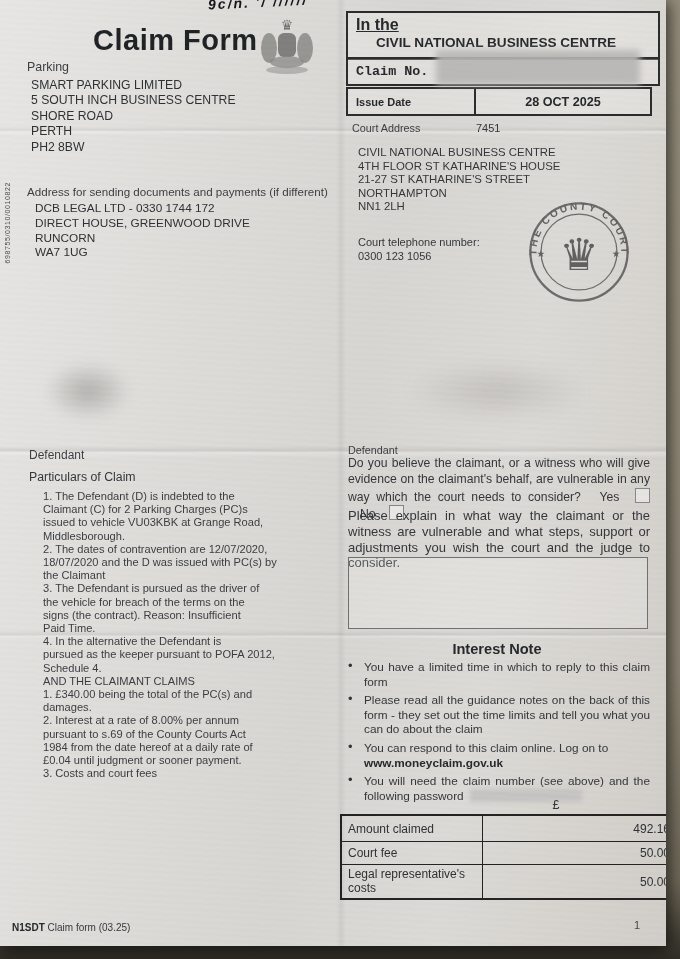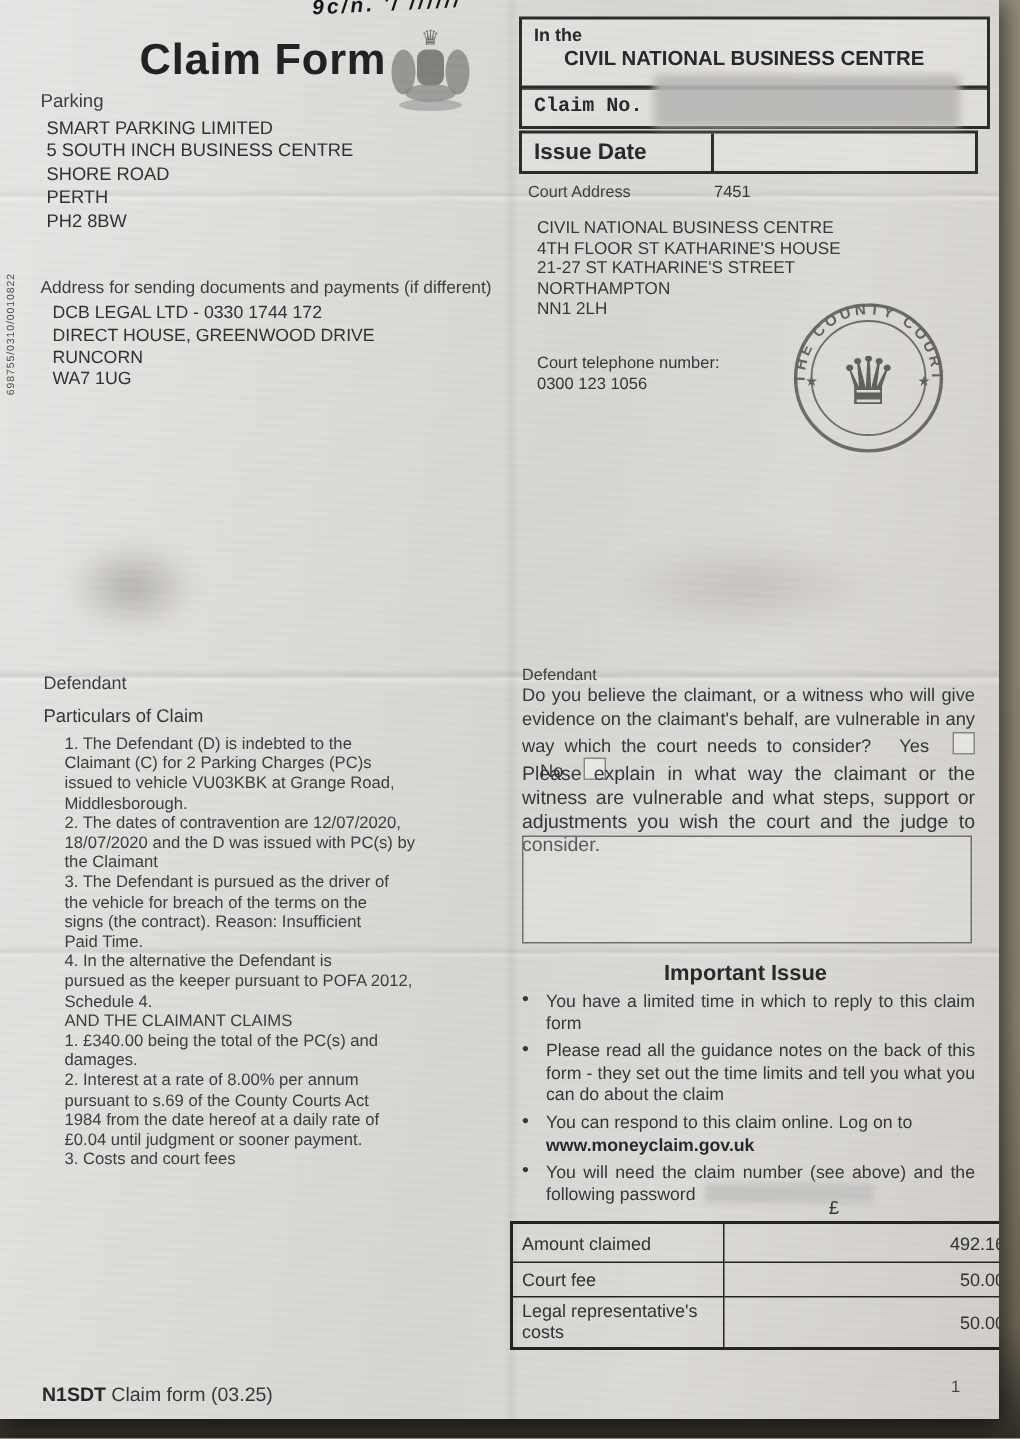--- a/index.html
+++ b/index.html
@@ -39,36 +39,36 @@
     font-size:7px;letter-spacing:.6px;color:#4c4c4e;}
   .smudge{position:absolute;border-radius:50%;pointer-events:none;}
   .smudge.left{left:28px;top:350px;width:120px;height:82px;filter:blur(6px);
     background:radial-gradient(closest-side,rgba(118,116,113,.45),rgba(118,116,113,0) 72%);}
   .smudge.right{left:380px;top:352px;width:235px;height:78px;filter:blur(8px);
     background:radial-gradient(closest-side,rgba(128,126,122,.28),rgba(128,126,122,0) 75%);}
   .defendant-label-left{position:absolute;left:29px;top:448px;font-size:12px;}
   .particulars-label{position:absolute;left:29px;top:470px;font-size:12.3px;}
   .particulars-text{position:absolute;left:43px;top:490px;width:284px;font-size:11.1px;line-height:13.2px;
     white-space:pre-line;color:#3a3d40;}
-  .footer{position:absolute;left:28px;top:922px;font-size:13px;color:#35383b;}
+  .footer{position:absolute;left:12px;top:922px;font-size:10px;color:#35383b;}
   .footer b{color:#26292c;}
 
   
   .rcol{position:absolute;left:346px;top:0;width:306px;height:946px;}
   .rbox{position:relative;border:2px solid #2b2b2b;background:rgba(255,255,255,.22);}
   .box-inthe{position:absolute;left:0;top:11px;width:302px;height:42px;padding:3px 0 0 8px;}
-  .inthe{font-size:12px;font-weight:bold;color:#26292c;}
+  .inthe{font-size:16px;font-weight:bold;color:#26292c;text-decoration:underline;}
   .court-name{font-size:13.6px;font-weight:bold;color:#26292c;margin-left:20px;margin-top:1px;}
   .box-claimno{position:absolute;left:0;top:57px;width:302px;height:25px;padding-left:8px;display:flex;align-items:center;}
   .claimno-label{font-size:13.4px;font-weight:bold;color:#26292c;font-family:Liberation Mono, monospace;}
   .redact-claimno{position:absolute;left:436px;top:50px;width:204px;height:35px;background:#b7b5b3;
     filter:blur(3px);opacity:.9;z-index:3;border-radius:2px;}
   .box-issuedate{position:absolute;left:0;top:87px;width:302px;height:25px;display:flex;}
   .issuedate-label{width:118px;border-right:2px solid #2b2b2b;display:flex;align-items:center;
-    padding-left:8px;font-size:15px;font-weight:bold;color:#26292c;}
+    padding-left:8px;font-size:11px;font-weight:bold;color:#26292c;}
   .issuedate-value{flex:1;display:flex;align-items:center;justify-content:center;
     font-size:12.6px;font-weight:bold;color:#26292c;}
   .courtaddr-row{position:absolute;left:6px;top:122px;font-size:10.8px;color:#3b3e41;}
   .court-code{position:absolute;left:130px;top:122px;font-size:11px;color:#34373a;}
   .court-address{position:absolute;left:12px;top:146px;font-size:11.4px;line-height:13.6px;white-space:pre-line;color:#34373a;}
   .phone-block{position:absolute;left:12px;top:235px;font-size:11px;line-height:14px;white-space:pre-line;color:#34373a;}
   .seal{position:absolute;left:180px;top:199px;opacity:.78;filter:blur(.4px);}
   .defendant-label-right{position:absolute;left:2px;top:444px;font-size:10.8px;color:#3b3e41;}
   .question{position:absolute;left:2px;top:456px;width:302px;font-size:12.2px;line-height:15.8px;
     text-align:justify;color:#33363a;}
@@ -174,20 +174,21 @@
       <div class="inthe">In the</div>
       <div class="court-name">CIVIL NATIONAL BUSINESS CENTRE</div>
     </div>
 
     <div class="rbox box-claimno">
       <span class="claimno-label">Claim No.</span>
     </div>
 
     <div class="rbox box-issuedate">
       <div class="issuedate-label">Issue Date</div>
+      <div class="issuedate-value">28 OCT 2025</div>
     </div>
 
     <div class="courtaddr-row">Court Address</div>
     <div class="court-code">7451</div>
     <div class="court-address">CIVIL NATIONAL BUSINESS CENTRE
 4TH FLOOR ST KATHARINE'S HOUSE
 21-27 ST KATHARINE'S STREET
 NORTHAMPTON
 NN1 2LH</div>
     <div class="phone-block">Court telephone number:
@@ -213,21 +214,21 @@
       <span>Do you believe the claimant, or a witness who will give evidence on the claimant's behalf, are vulnerable in any way which the court needs to consider?</span>
       <span class="yn">Yes</span>
       <span class="chk"></span>
       <span class="yn">No</span>
       <span class="chk no-box"></span>
     </div>
 
     <div class="explain-prompt">Please explain in what way the claimant or the witness are vulnerable and what steps, support or adjustments you wish the court and the judge to consider.</div>
     <div class="explain-box"></div>
 
-    <div class="imp-heading">Important Issue</div>
+    <div class="imp-heading">Interest Note</div>
     <ul class="bullets">
       <li><span class="dot">•</span><span>You have a limited time in which to reply to this claim form</span></li>
       <li><span class="dot">•</span><span>Please read all the guidance notes on the back of this form - they set out the time limits and tell you what you can do about the claim</span></li>
       <li><span class="dot">•</span><span>You can respond to this claim online. Log on to</span><span class="bold-url">www.moneyclaim.gov.uk</span></li>
       <li><span class="dot">•</span><span>You will need the claim number (see above) and the following password</span><span class="redact-pass"></span></li>
     </ul>
 
     <div class="pound-header">£</div>
 
     <table class="amt-table">

